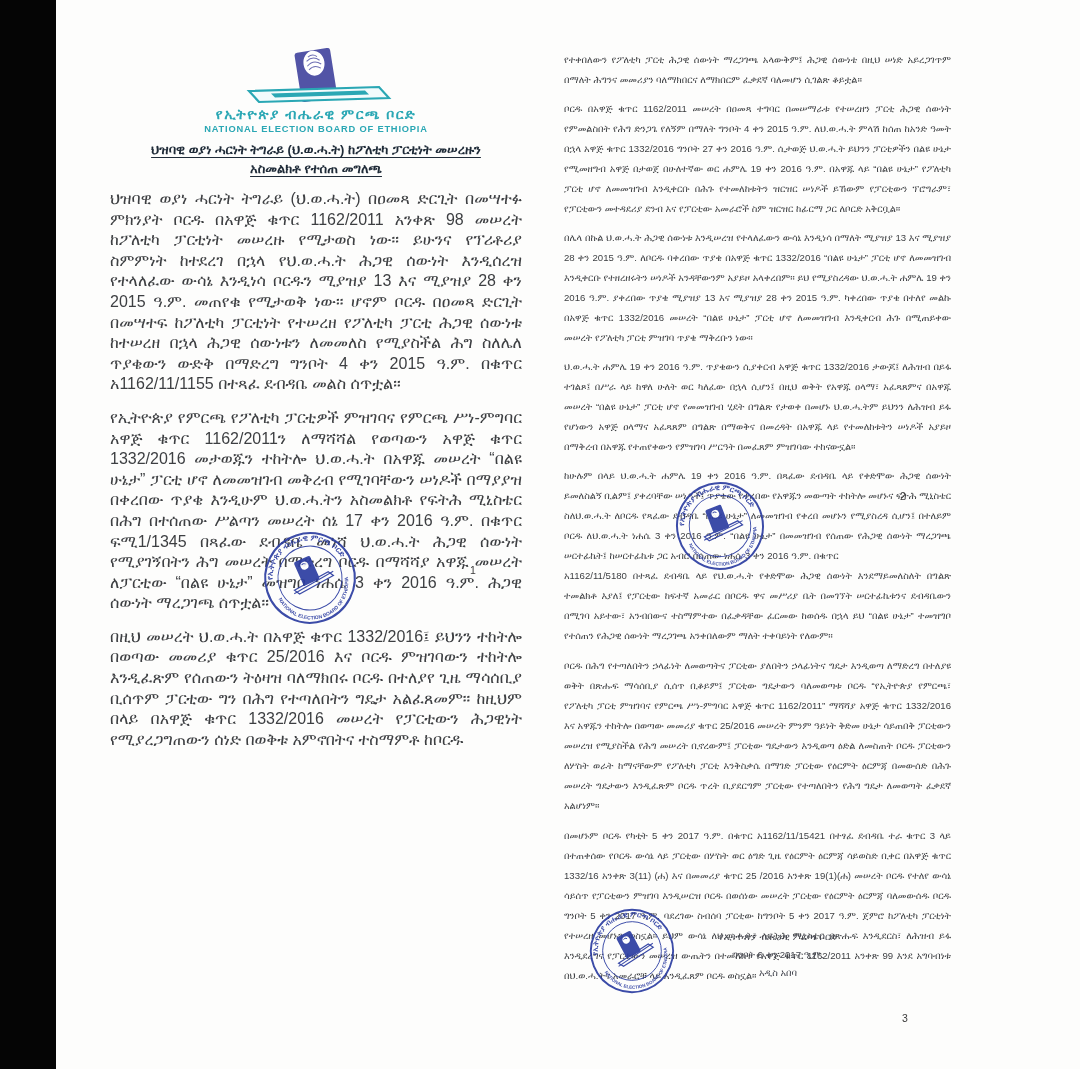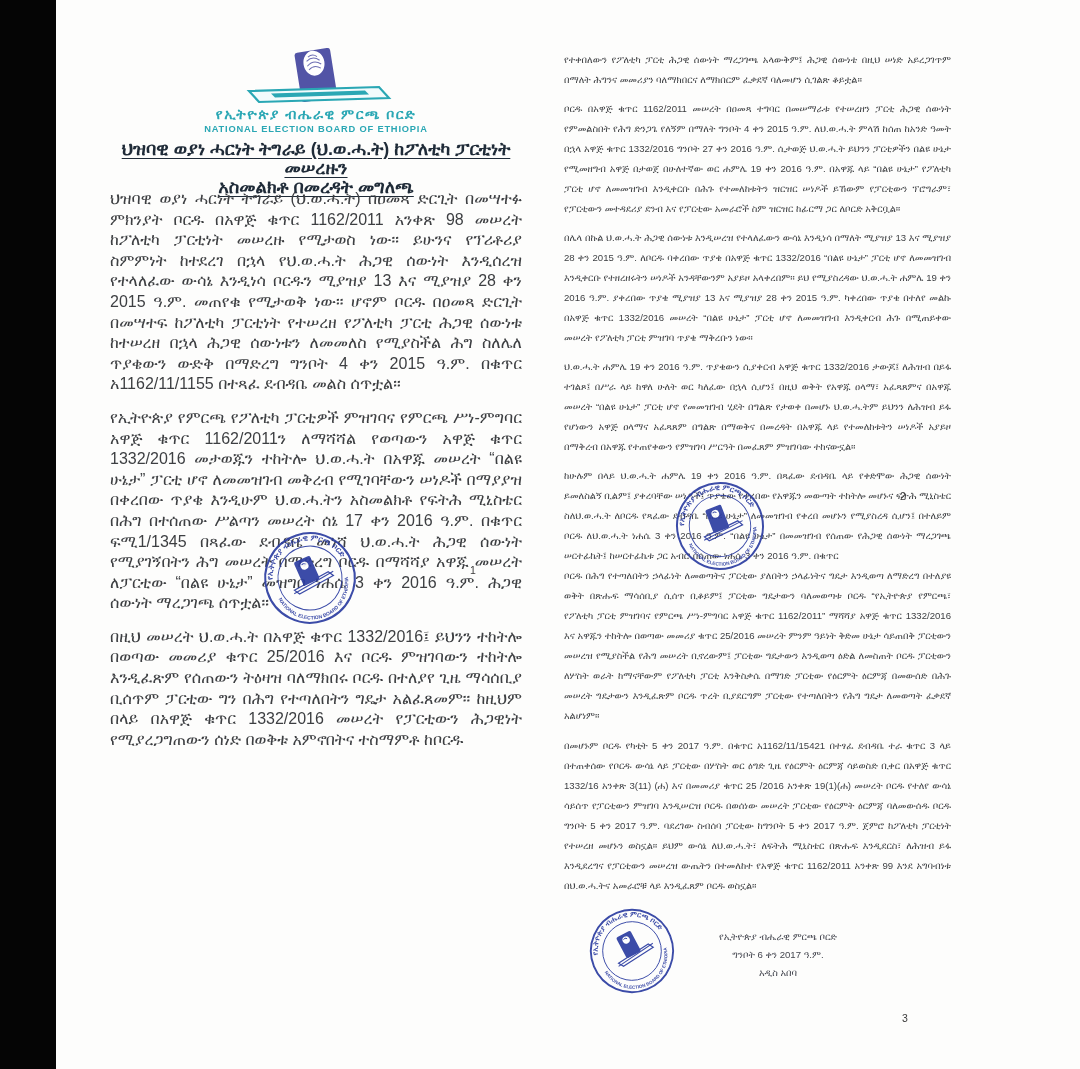--- a/index.html
+++ b/index.html
@@ -19,21 +19,21 @@
   #page1{left:56px;top:0;width:490px;height:670px;}
   #page2{left:556px;top:0;width:524px;height:550px;margin-top:12px;}
   #page3{left:556px;top:550px;width:524px;height:519px;}
 
   .logo-wrap{position:absolute;left:54px;top:48px;width:412px;height:60px;display:flex;justify-content:center;}
   .org-am{position:absolute;left:54px;top:106px;width:412px;text-align:center;
     color:var(--teal);font-size:14px;font-weight:bold;letter-spacing:1.5px;}
   .org-en{position:absolute;left:54px;top:124px;width:412px;text-align:center;
     color:var(--teal);font-size:9.3px;font-weight:bold;letter-spacing:0.8px;}
   .doc-title{position:absolute;left:44px;top:140px;width:432px;text-align:center;
-    color:var(--title-text);font-size:18px;font-weight:bold;line-height:19px;}
+    color:var(--title-text);font-size:13px;font-weight:bold;line-height:19px;}
   .doc-title div{text-decoration:underline;text-underline-offset:3px;}
 
   .body-text{position:absolute;text-align:justify;color:var(--body-text);}
   #body1{left:54px;top:189px;width:412px;font-size:16px;line-height:20.6px;}
   #body1 p{margin:0 0 13px 0;}
   #body2{left:8px;top:38px;width:387px;font-size:9.6px;line-height:20px;}
   #body2 p{margin:0 0 9px 0;}
   #body3{left:8px;top:16px;width:387px;font-size:9.6px;line-height:20px;}
   #body3 p{margin:0 0 10px 0;}
 
@@ -66,21 +66,21 @@
           <path d="M80,8 q5,-3 9,1 M78,12 q7,-5 13,1 M78,17 q7,-6 14,0 M79,21 q6,-5 12,0" stroke="var(--indigo)" stroke-width="1" fill="none" opacity="0.85"></path>
         </g>
         <polygon points="18,43 148,39 158,50 28,54" fill="#f2fbfc" stroke="var(--teal)" stroke-width="2.2"></polygon>
         <polygon points="40,45.5 134,42.5 138,46.5 44,49.5" fill="var(--teal)"></polygon>
       </svg>
     </div>
     <div class="org-am">የኢትዮጵያ ብሔራዊ ምርጫ ቦርድ</div>
     <div class="org-en">NATIONAL ELECTION BOARD OF ETHIOPIA</div>
     <div class="doc-title">
       <div>ህዝባዊ ወያነ ሓርነት ትግራይ (ህ.ወ.ሓ.ት) ከፖለቲካ ፓርቲነት መሠረዙን</div>
-      <div>አስመልክቶ በመረዳት መግለጫ</div>
+      <div>አስመልክቶ የተሰጠ መግለጫ</div>
     </div>
     <div class="body-text" id="body1">
       <p>ህዝባዊ ወያነ ሓርነት ትግራይ (ህ.ወ.ሓ.ት) በዐመጻ ድርጊት በመሣተፉ ምክንያት ቦርዱ በአዋጅ ቁጥር 1162/2011 አንቀጽ 98 መሠረት ከፖለቲካ ፓርቲነት መሠረዙ የሚታወስ ነው። ይሁንና የፕሪቶሪያ ስምምነት ከተደረገ በኋላ የህ.ወ.ሓ.ት ሕጋዊ ሰውነት እንዲሰረዝ የተላለፈው ውሳኔ እንዲነሳ ቦርዱን ሚያዝያ 13 እና ሚያዝያ 28 ቀን 2015 ዓ.ም. መጠየቁ የሚታወቅ ነው። ሆኖም ቦርዱ በዐመጻ ድርጊት በመሣተፍ ከፖለቲካ ፓርቲነት የተሠረዘ የፖለቲካ ፓርቲ ሕጋዊ ሰውነቱ ከተሠረዘ በኋላ ሕጋዊ ሰውነቱን ለመመለስ የሚያስችል ሕግ ስለሌለ ጥያቄውን ውድቅ በማድረግ ግንቦት 4 ቀን 2015 ዓ.ም. በቁጥር አ1162/11/1155 በተጻፈ ደብዳቤ መልስ ሰጥቷል።</p>
       <p>የኢትዮጵያ የምርጫ የፖለቲካ ፓርቲዎች ምዝገባና የምርጫ ሥነ-ምግባር አዋጅ ቁጥር 1162/2011ን ለማሻሻል የወጣውን አዋጅ ቁጥር 1332/2016 መታወጁን ተከትሎ ህ.ወ.ሓ.ት በአዋጁ መሠረት “በልዩ ሁኔታ” ፓርቲ ሆኖ ለመመዝገብ መቅረብ የሚገባቸውን ሠነዶች በማያያዝ በቀረበው ጥያቄ እንዲሁም ህ.ወ.ሓ.ትን አስመልክቶ የፍትሕ ሚኒስቴር በሕግ በተሰጠው ሥልጣን መሠረት ሰኔ 17 ቀን 2016 ዓ.ም. በቁጥር ፍሚ1/1345 በጻፈው ደብዳቤ መነሻ ህ.ወ.ሓ.ት ሕጋዊ ሰውነት የሚያገኝበትን ሕግ መሠረት በማድረግ ቦርዱ በማሻሻያ አዋጁ መሠረት ለፓርቲው “በልዩ ሁኔታ” መዝግቦ ነሐሴ 3 ቀን 2016 ዓ.ም. ሕጋዊ ሰውነት ማረጋገጫ ሰጥቷል።</p>
       <p>በዚህ መሠረት ህ.ወ.ሓ.ት በአዋጅ ቁጥር 1332/2016፤ ይህንን ተከትሎ በወጣው መመሪያ ቁጥር 25/2016 እና ቦርዱ ምዝገባውን ተከትሎ እንዲፈጽም የሰጠውን ትዕዛዝ ባለማክበሩ ቦርዱ በተለያየ ጊዜ ማሳሰቢያ ቢሰጥም ፓርቲው ግን በሕግ የተጣለበትን ግዴታ አልፈጸመም። ከዚህም በላይ በአዋጅ ቁጥር 1332/2016 መሠረት የፓርቲውን ሕጋዊነት የሚያረጋግጠውን ሰነድ በወቅቱ አምኖበትና ተስማምቶ ከቦርዱ</p>
     </div>
     <div class="stamp" id="stamp1"><svg viewBox="-60 -60 120 120" width="100%" height="100%">
           <circle r="56" fill="none" stroke="#2c3da1" stroke-width="2.6"></circle>
           <circle r="40" fill="none" stroke="#2c3da1" stroke-width="1.2"></circle>
           <defs>
@@ -123,20 +123,21 @@
             <path d="M -3,-19 a 3.5,4 0 0 1 5,1" stroke="#2c3da1" stroke-width="1.2" fill="none"></path>
             <polygon points="-24,6 24,2 28,9 -20,13" fill="none" stroke="#2c3da1" stroke-width="1.6"></polygon>
             <line x1="-26" y1="10" x2="30" y2="4" stroke="#2c3da1" stroke-width="1.4"></line>
           </g>
         </svg></div>
     <div class="pagenum" id="pagenum2">2</div>
   </div>
 
   <div class="page" id="page3">
     <div class="body-text" id="body3">
+      <p>አ1162/11/5180 በተጻፈ ደብዳቤ ላይ የህ.ወ.ሓ.ት የቀድሞው ሕጋዊ ሰውነት እንደማይመለስለት በግልጽ ተመልክቶ እያለ፤ የፓርቲው ከፍተኛ አመራር በቦርዱ ዋና መሥሪያ ቤት በመገኘት ሠርተፊኬቱንና ደብዳቤውን በሚገባ አይተው፣ አንብበውና ተስማምተው በፈቃዳቸው ፈርመው ከወሰዱ በኋላ ይህ “በልዩ ሁኔታ” ተመዝግቦ የተሰጠን የሕጋዊ ሰውነት ማረጋገጫ አንቀበለውም ማለት ተቀባይነት የለውም።</p>
       <p>ቦርዱ በሕግ የተጣለበትን ኃላፊነት ለመወጣትና ፓርቲው ያለበትን ኃላፊነትና ግዴታ እንዲወጣ ለማድረግ በተለያዩ ወቅት በጽሑፍ ማሳሰቢያ ሲሰጥ ቢቆይም፤ ፓርቲው ግዴታውን ባለመወጣቱ ቦርዱ “የኢትዮጵያ የምርጫ፣ የፖለቲካ ፓርቲ ምዝገባና የምርጫ ሥነ-ምግባር አዋጅ ቁጥር 1162/2011” ማሻሻያ አዋጅ ቁጥር 1332/2016 እና አዋጁን ተከትሎ በወጣው መመሪያ ቁጥር 25/2016 መሠረት ምንም ዓይነት ቅድመ ሁኔታ ሳይጠበቅ ፓርቲውን መሠረዝ የሚያስችል የሕግ መሠረት ቢኖረውም፤ ፓርቲው ግዴታውን እንዲወጣ ዕድል ለመስጠት ቦርዱ ፓርቲውን ለሦስት ወራት ከማናቸውም የፖለቲካ ፓርቲ እንቅስቃሴ በማገድ ፓርቲው የዕርምት ዕርምጃ በመውሰድ በሕጉ መሠረት ግዴታውን እንዲፈጽም ቦርዱ ጥረት ቢያደርግም ፓርቲው የተጣለበትን የሕግ ግዴታ ለመወጣት ፈቃደኛ አልሆነም።</p>
       <p>በመሆኑም ቦርዱ የካቲት 5 ቀን 2017 ዓ.ም. በቁጥር አ1162/11/15421 በተፃፈ ደብዳቤ ተራ ቁጥር 3 ላይ በተጠቀሰው የቦርዱ ውሳኔ ላይ ፓርቲው በሦስት ወር ዕግድ ጊዜ የዕርምት ዕርምጃ ሳይወስድ ቢቀር በአዋጅ ቁጥር 1332/16 አንቀጽ 3(11) (ሐ) እና በመመሪያ ቁጥር 25 /2016 አንቀጽ 19(1)(ሐ) መሠረት ቦርዱ የተለየ ውሳኔ ሳይሰጥ የፓርቲውን ምዝገባ እንዲሠርዝ ቦርዱ በወሰነው መሠረት ፓርቲው የዕርምት ዕርምጃ ባለመውሰዱ ቦርዱ ግንቦት 5 ቀን 2017 ዓ.ም. ባደረገው ስብሰባ ፓርቲው ከግንቦት 5 ቀን 2017 ዓ.ም. ጀምሮ ከፖለቲካ ፓርቲነት የተሠረዘ መሆኑን ወስኗል። ይህም ውሳኔ ለህ.ወ.ሓ.ት፣ ለፍትሕ ሚኒስቴር በጽሑፍ እንዲደርስ፣ ለሕዝብ ይፋ እንዲደረግና የፓርቲውን መሠረዝ ውጤትን በተመለከተ የአዋጅ ቁጥር 1162/2011 አንቀጽ 99 እንደ አግባብነቱ በህ.ወ.ሓ.ትና አመራሮቹ ላይ እንዲፈጸም ቦርዱ ወስኗል።</p>
     </div>
     <div class="stamp" id="stamp3"><svg viewBox="-60 -60 120 120" width="100%" height="100%">
           <circle r="56" fill="none" stroke="#2c3da1" stroke-width="2.6"></circle>
           <circle r="40" fill="none" stroke="#2c3da1" stroke-width="1.2"></circle>
           <defs>
             <path id="st2" d="M -47,0 A 47,47 0 0 1 47,0"></path>
             <path id="sb2" d="M -46,6 A 46,46 0 0 0 46,6"></path>
           </defs>

